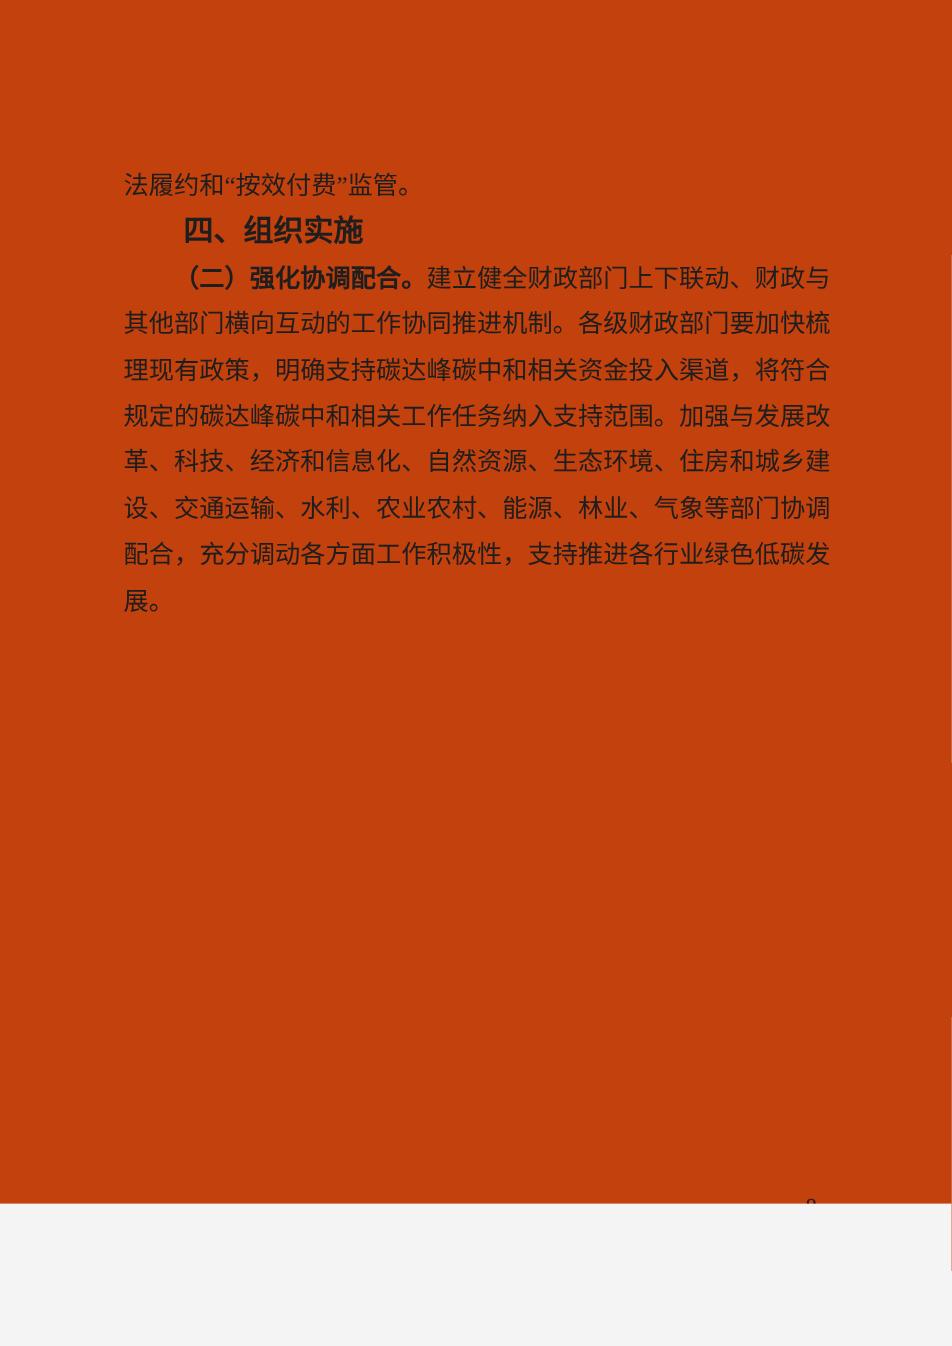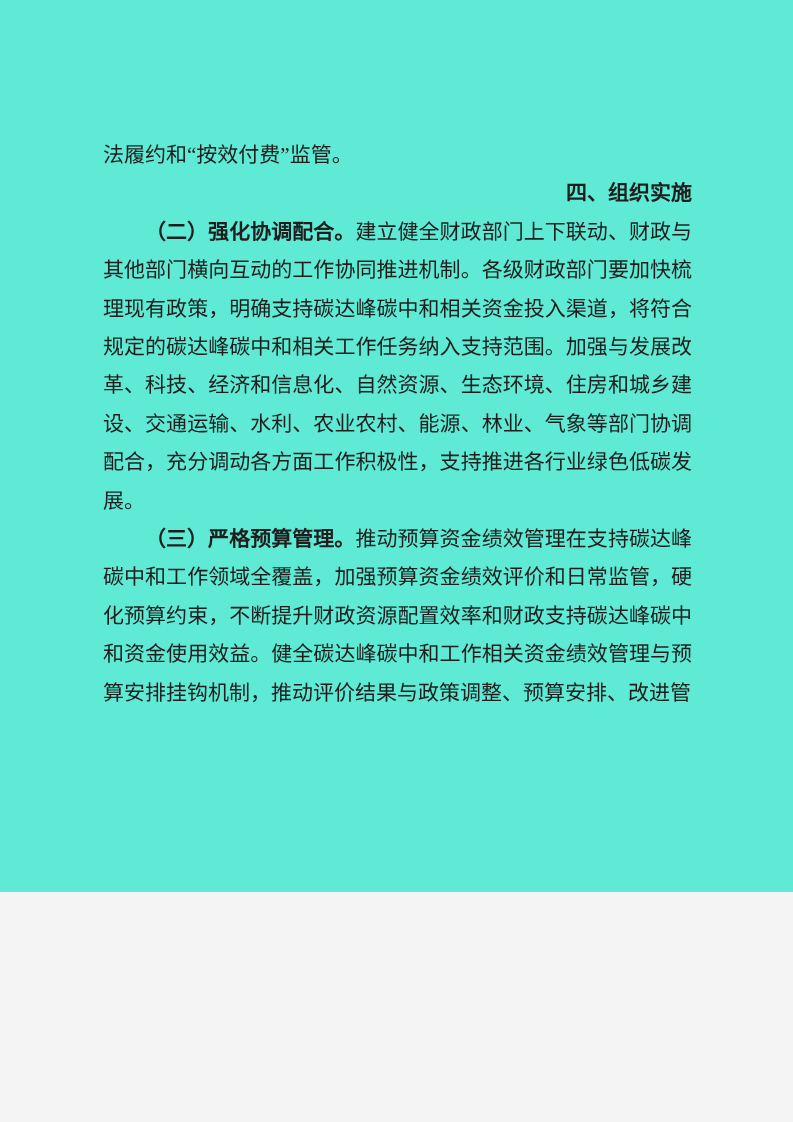--- a/index.html
+++ b/index.html
@@ -8,22 +8,22 @@
   }
   body {
     width: 793px;
     height: 1122px;
     background: #f4f4f4;
     font-family: "Liberation Serif", serif;
   }
   .page {
     position: relative;
     width: 793px;
-    height: 892px;
-    background: #5eead4;
+    height: 1003px;
+    background: #c2410c;
     color: #1e1e1e;
     overflow: hidden;
   }
   .content {
     position: absolute;
     left: 103px;
     top: 136px;
     width: 589px;
     font-size: 21px;
     line-height: 38.4px;
@@ -34,26 +34,26 @@
   .para {
     margin: 0;
     padding: 0;
   }
   .para.indented {
     text-indent: 2em;
   }
   .heading {
     margin: 0;
     padding: 0;
-    font-size: 21px;
+    font-size: 25px;
     line-height: 38.4px;
     font-weight: 700;
     text-indent: 2em;
     font-family: "Liberation Sans", sans-serif;
-    text-align: right;
+    text-align: left;
   }
   .lead {
     font-weight: 700;
   }
   .page-number {
     position: absolute;
     top: 993px;
     right: 104px;
     font-size: 19px;
     line-height: 28px;
@@ -68,18 +68,17 @@
 <div class="page">
   <div class="content">
 
     <p class="para">法履约和“按效付费”监管。</p>
 
     <h2 class="heading">四、组织实施</h2>
 
 
     <p class="para indented"><span class="lead">（二）强化协调配合。</span><span>建立健全财政部门上下联动、财政与其他部门横向互动的工作协同推进机制。各级财政部门要加快梳理现有政策，明确支持碳达峰碳中和相关资金投入渠道，将符合规定的碳达峰碳中和相关工作任务纳入支持范围。加强与发展改革、科技、经济和信息化、自然资源、生态环境、住房和城乡建设、交通运输、水利、农业农村、能源、林业、气象等部门协调配合，充分调动各方面工作积极性，支持推进各行业绿色低碳发展。</span></p>
 
-    <p class="para indented"><span class="lead">（三）严格预算管理。</span><span>推动预算资金绩效管理在支持碳达峰碳中和工作领域全覆盖，加强预算资金绩效评价和日常监管，硬化预算约束，不断提升财政资源配置效率和财政支持碳达峰碳中和资金使用效益。健全碳达峰碳中和工作相关资金绩效管理与预算安排挂钩机制，推动评价结果与政策调整、预算安排、改进管</span></p>
 
   </div>
 
   <div class="page-number">-8-</div>
 </div>
 
 </body></html>

